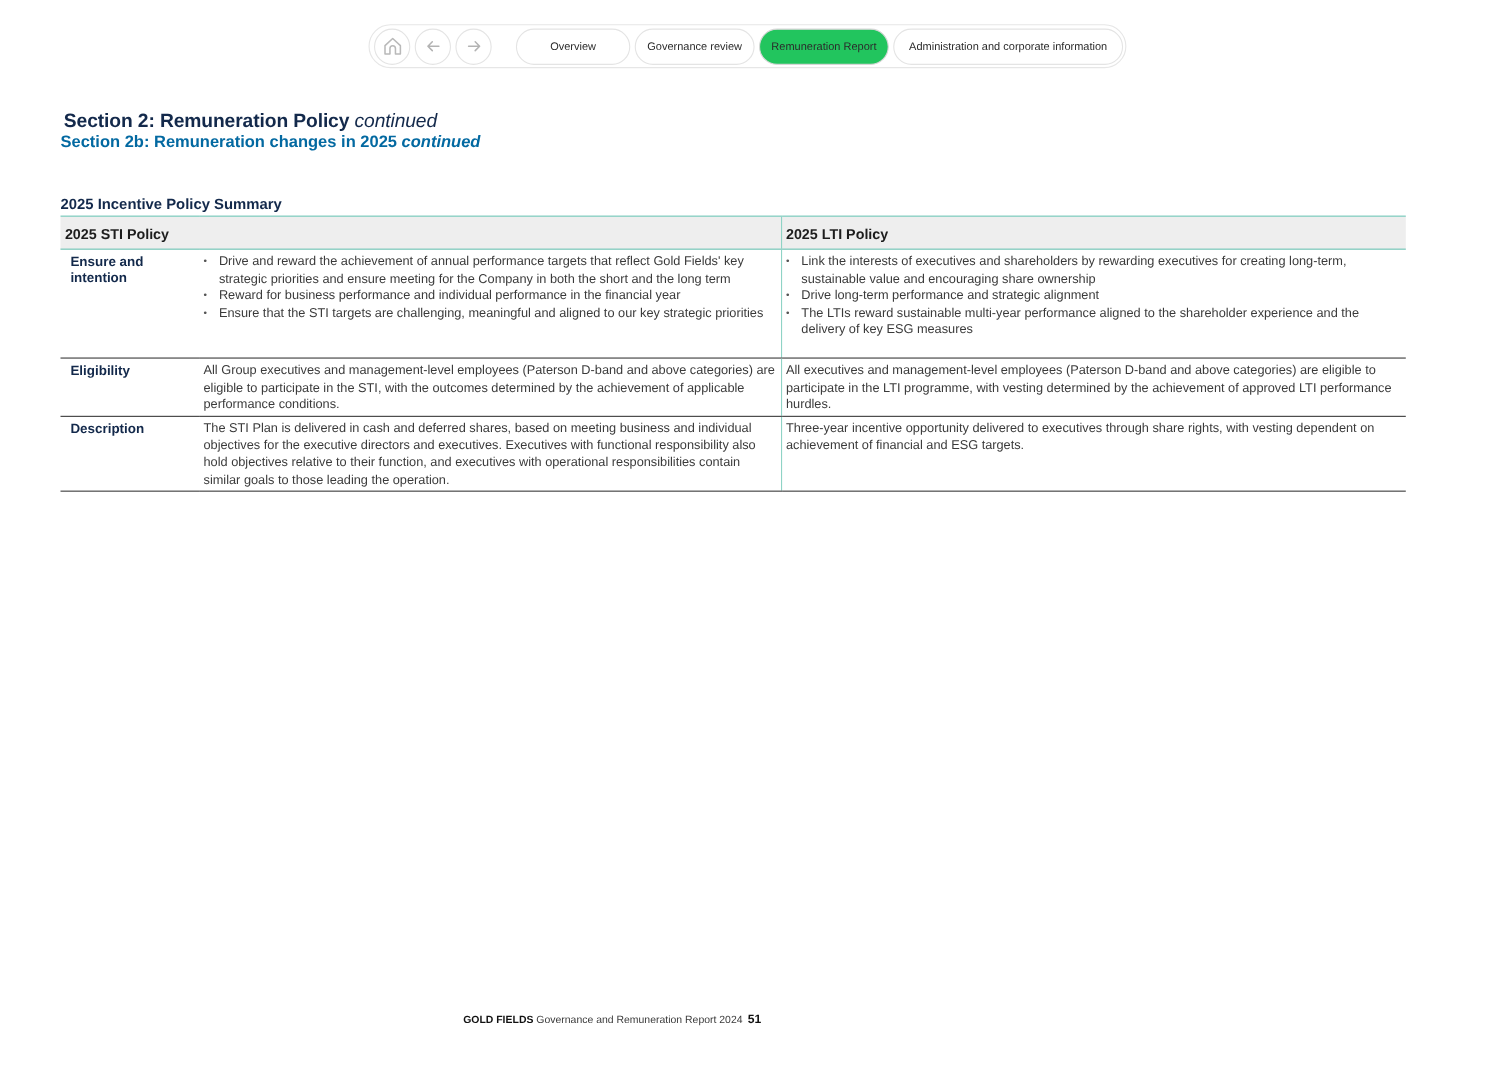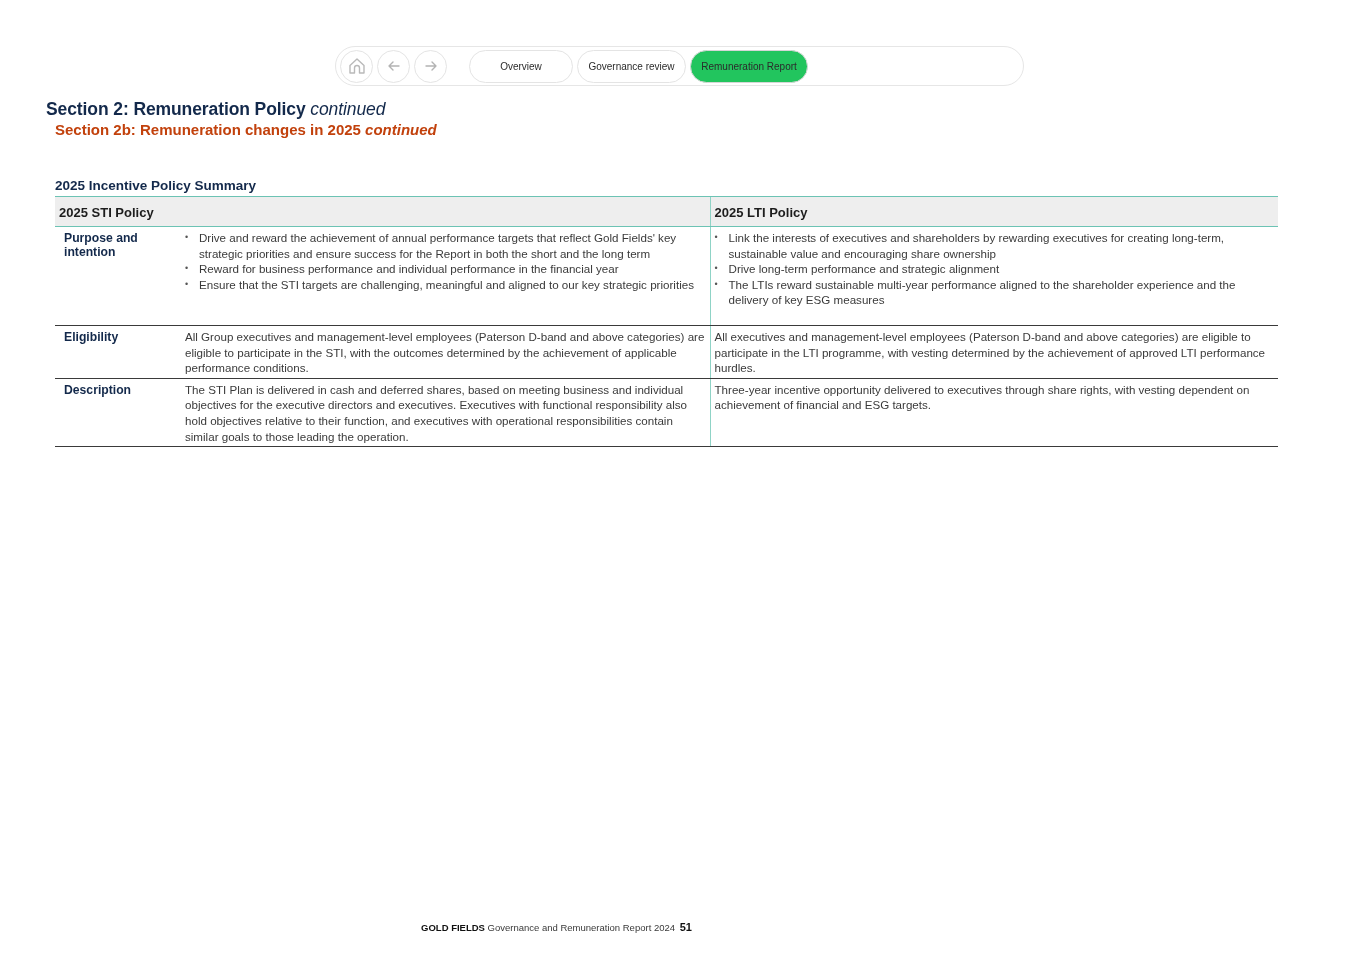--- a/index.html
+++ b/index.html
@@ -3,21 +3,21 @@
   <meta charset="utf-8">
   <style>
     * { box-sizing: border-box; margin: 0; padding: 0; }
     html, body { width: 1365px; height: 968px; background: #ffffff; overflow: hidden; }
     body { font-family: "Liberation Sans", "DejaVu Sans", sans-serif; color: #333333; position: relative; }
 
     
     .nav {
       position: absolute; left: 335px; top: 22px; width: 689px; height: 40px;
       border: 1px solid #e6e6e6; border-radius: 20px; background: #fff;
-      display: flex; align-items: center; padding: 0 4px; gap: 4px; margin-top: 24px;
+      display: flex; align-items: center; padding: 0 4px; gap: 4px;
     }
     .nav-circle {
       width: 33px; height: 33px; border-radius: 50%; border: 1px solid #e4e4e4;
       display: flex; align-items: center; justify-content: center; background: #fff;
       flex: 0 0 auto; cursor: pointer;
     }
     .nav-circle svg { display: block; }
     .nav-spacer { width: 14px; flex: 0 0 auto; }
     .nav-pill {
       height: 33px; border-radius: 17px; border: 1px solid #e4e4e4; background: #fff;
@@ -26,28 +26,28 @@
       white-space: nowrap;
     }
     .nav-pill.active { background: #22c55e; border-color: #d6d6d6; }
     .pill-overview { width: 104px; }
     .pill-governance { width: 109px; text-align: center; }
     .pill-remuneration { width: 118px; }
     .pill-admin { width: 209px; }
 
     
     .h-section {
-      position: absolute; left: 46px; top: 99px;
+      position: absolute; left: 58px; top: 99px;
       font-size: 17.5px; font-weight: bold; color: #13294b; letter-spacing: -0.1px; text-align: center;
     }
     .h-section .cont, .h-sub .cont { font-style: italic; }
     .h-section .cont { font-weight: normal; }
     .h-sub {
       position: absolute; left: 55px; top: 121px;
-      font-size: 15px; color: #c2410c;
+      font-size: 15px; color: #0369a1;
     }
     .h-table-title {
       position: absolute; left: 55px; top: 178px;
       font-size: 13.5px; color: #13294b;
     }
 
     
     .policy-table {
       position: absolute; left: 55px; top: 196px; width: 1223px;
       border-collapse: collapse; table-layout: fixed;
@@ -113,20 +113,21 @@
     <span>
       <svg width="14" height="14" viewBox="0 0 14 14" fill="none" stroke="#b3b3b3" stroke-width="1.4" stroke-linecap="round" stroke-linejoin="round">
         <path d="M2 7 H12 M8 3 L12 7 L8 11"></path>
       </svg>
     </span>
   </div>
   <div class="nav-spacer"></div>
   <div class="nav-pill pill-overview">Overview</div>
   <div class="nav-pill pill-governance">Governance review</div>
   <div class="nav-pill pill-remuneration active">Remuneration Report</div>
+  <div class="nav-pill pill-admin">Administration and corporate information</div>
 </nav>
 
 <h1 class="h-section">
   <span>Section 2: Remuneration Policy</span>
   <span class="cont">continued</span>
 </h1>
 <h2 class="h-sub">
   <span>Section 2b: Remuneration changes in 2025</span>
   <span class="cont">continued</span>
 </h2>
@@ -139,24 +140,24 @@
       <col class="c-lti">
   </colgroup>
   <thead>
     <tr>
       <th colspan="2">2025 STI Policy</th>
       <th class="lti-head">2025 LTI Policy</th>
     </tr>
   </thead>
   <tbody>
     <tr class="r-purpose">
-      <td class="row-label">Purpose and intention</td>
+      <td class="row-label">Ensure and intention</td>
       <td>
         <ul class="bullets">
-          <li>Drive and reward the achievement of annual performance targets that reflect Gold Fields' key strategic priorities and ensure success for the Report in both the short and the long term</li>
+          <li>Drive and reward the achievement of annual performance targets that reflect Gold Fields' key strategic priorities and ensure meeting for the Company in both the short and the long term</li>
           <li>Reward for business performance and individual performance in the financial year</li>
           <li>Ensure that the STI targets are challenging, meaningful and aligned to our key strategic priorities</li>
         </ul>
       </td>
       <td class="lti-cell">
         <ul class="bullets">
           <li>Link the interests of executives and shareholders by rewarding executives for creating long-term, sustainable value and encouraging share ownership</li>
           <li>Drive long-term performance and strategic alignment</li>
           <li>The LTIs reward sustainable multi-year performance aligned to the shareholder experience and the delivery of key ESG measures</li>
         </ul>

